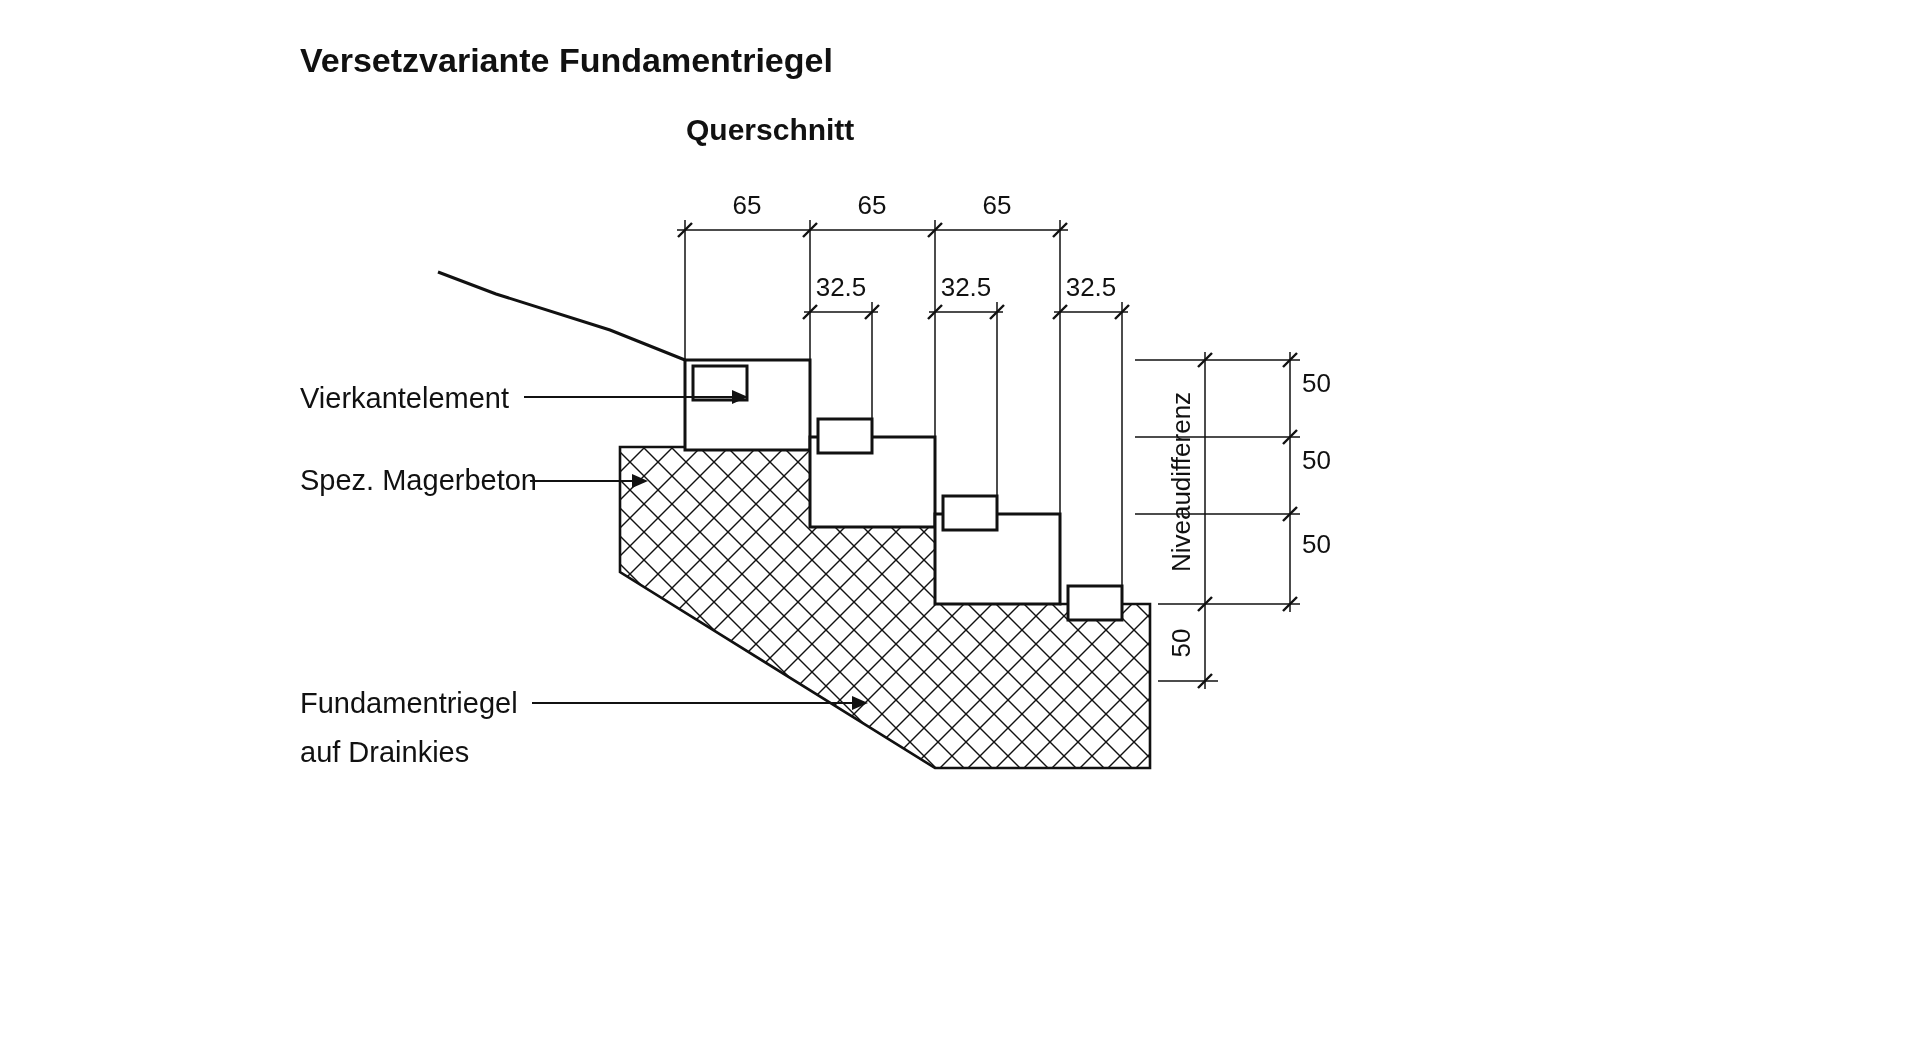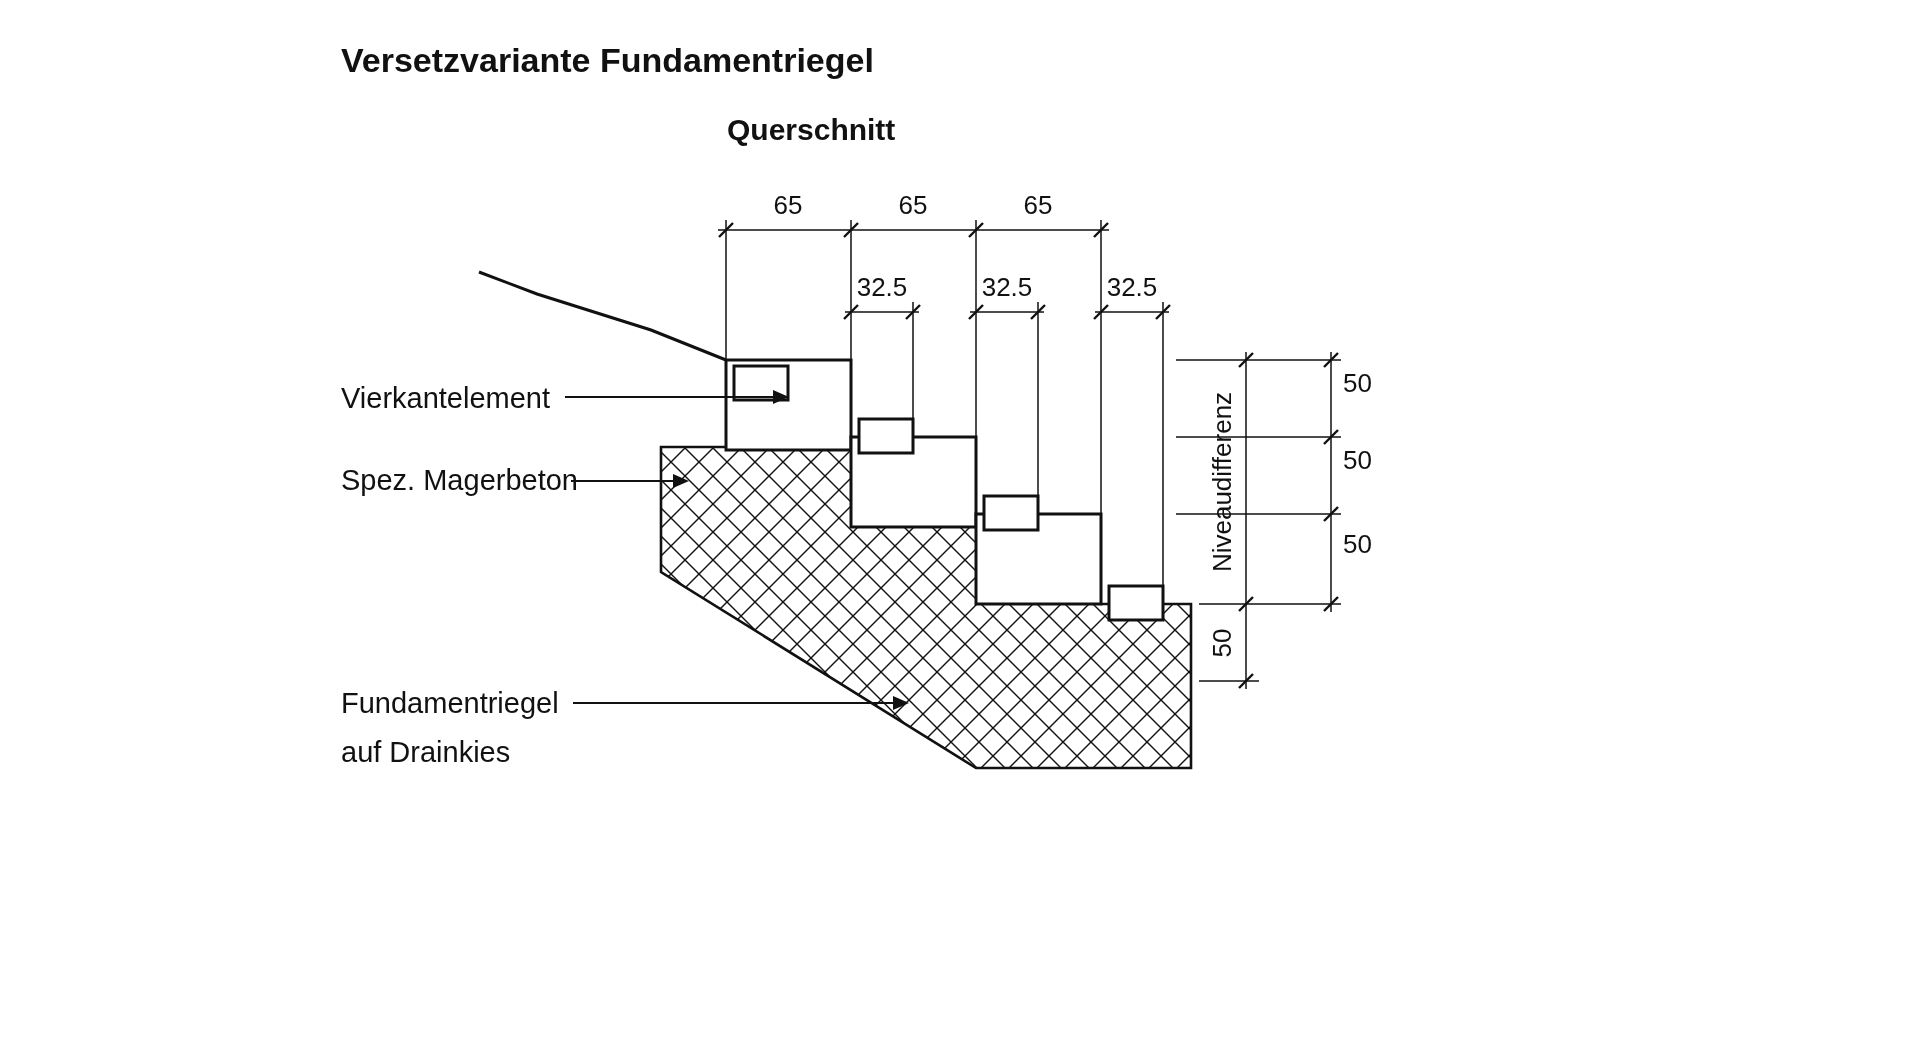--- a/index.html
+++ b/index.html
@@ -9,21 +9,20 @@
     width: 1920px;
     height: 1043px;
     font-family: "Liberation Sans", sans-serif;
   }
   .canvas {
     position: relative;
     width: 1656px;
     height: 1043px;
     background: #ffffff;
     overflow: hidden;
-    padding-left: 41px;
   }
   svg text {
     fill: #111111;
     font-family: "Liberation Sans", sans-serif;
   }
   .t-title   { font-size: 34px; font-weight: bold; }
   .t-view    { font-size: 30px; font-weight: bold; }
   .t-label   { font-size: 29px; font-weight: normal; }
   .t-dim     { font-size: 26px; font-weight: normal; }
   .ln-thick  { stroke: #111111; stroke-width: 3;   fill: none; }

